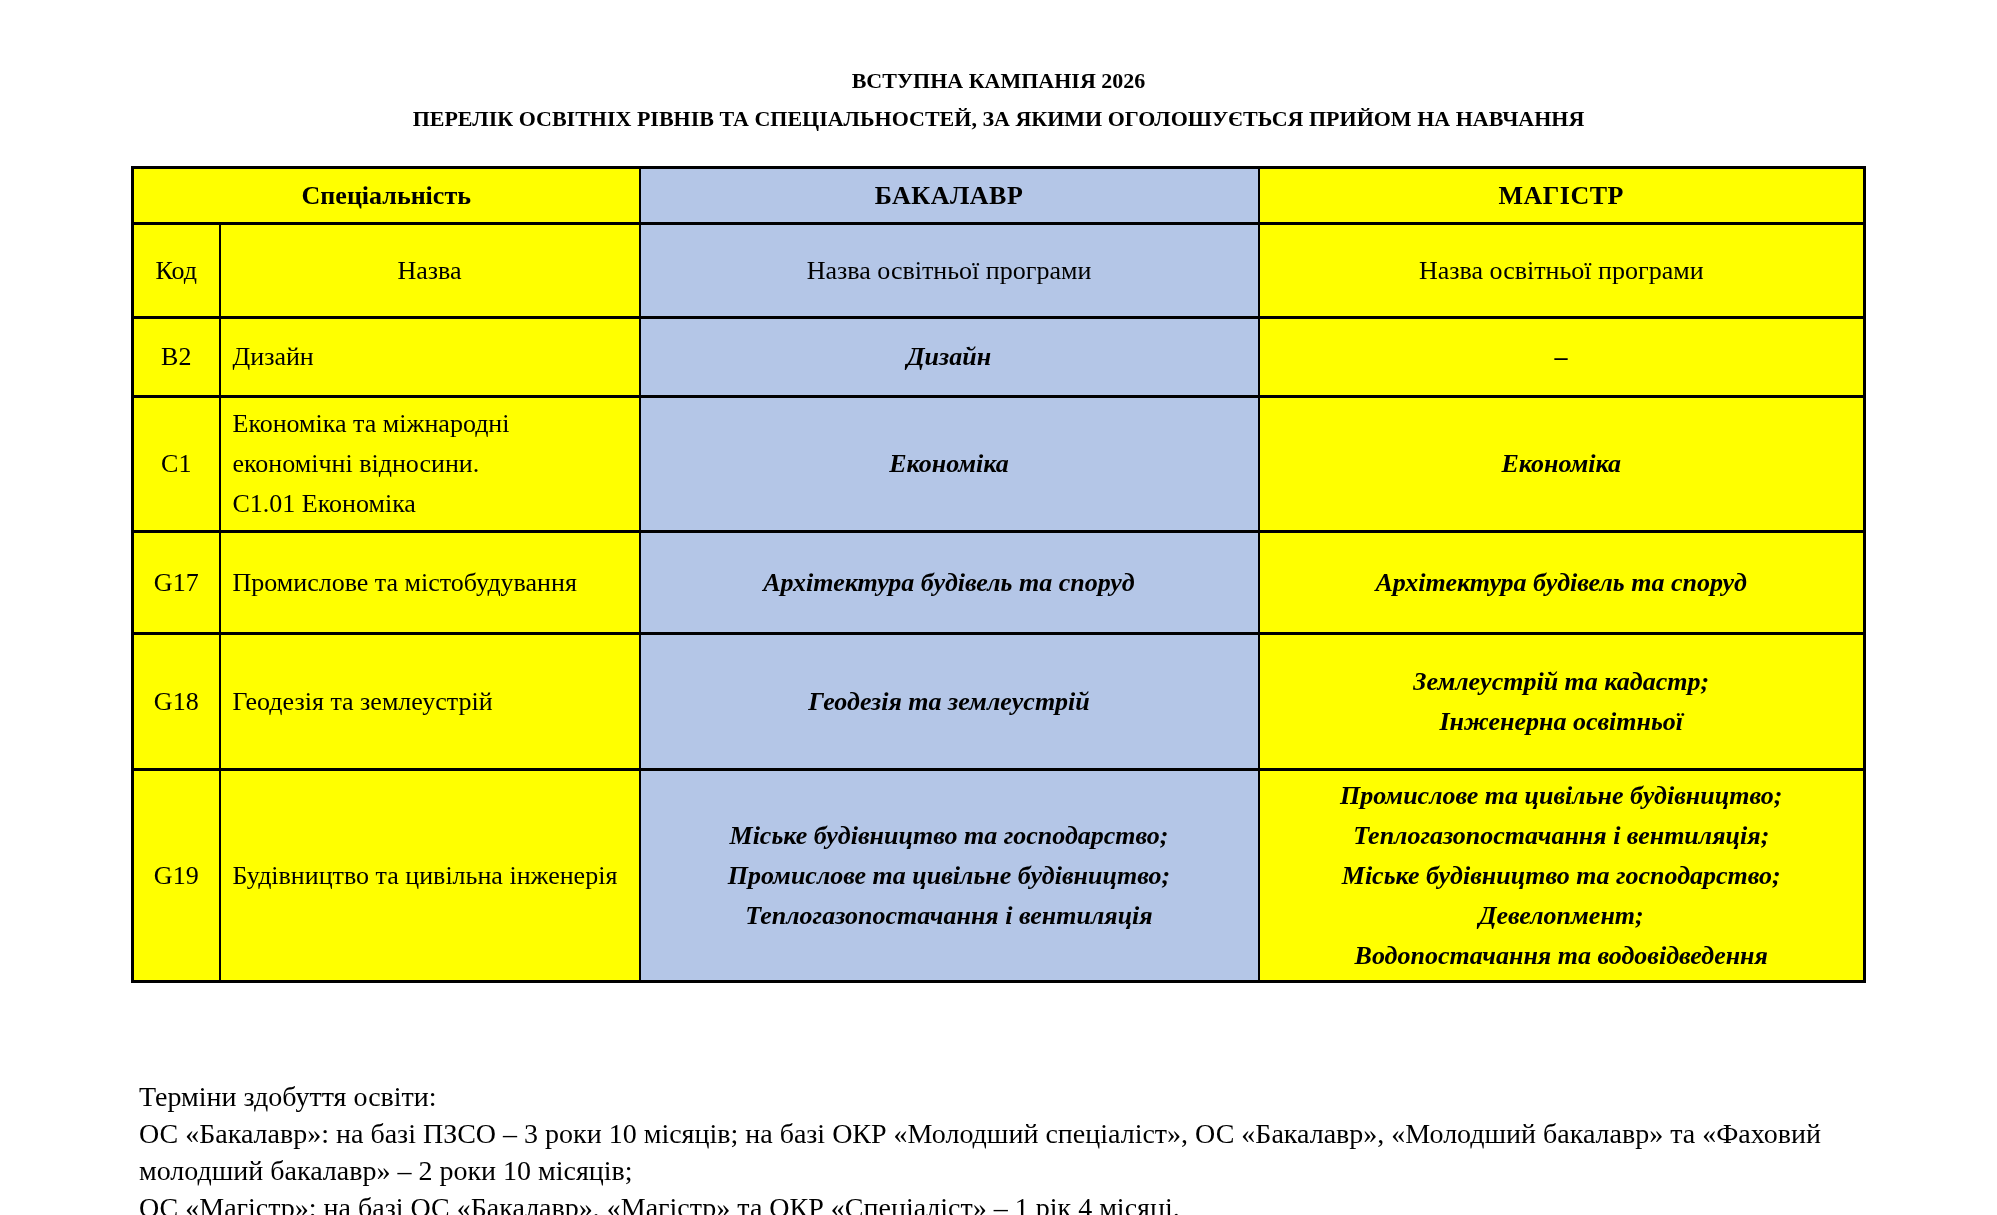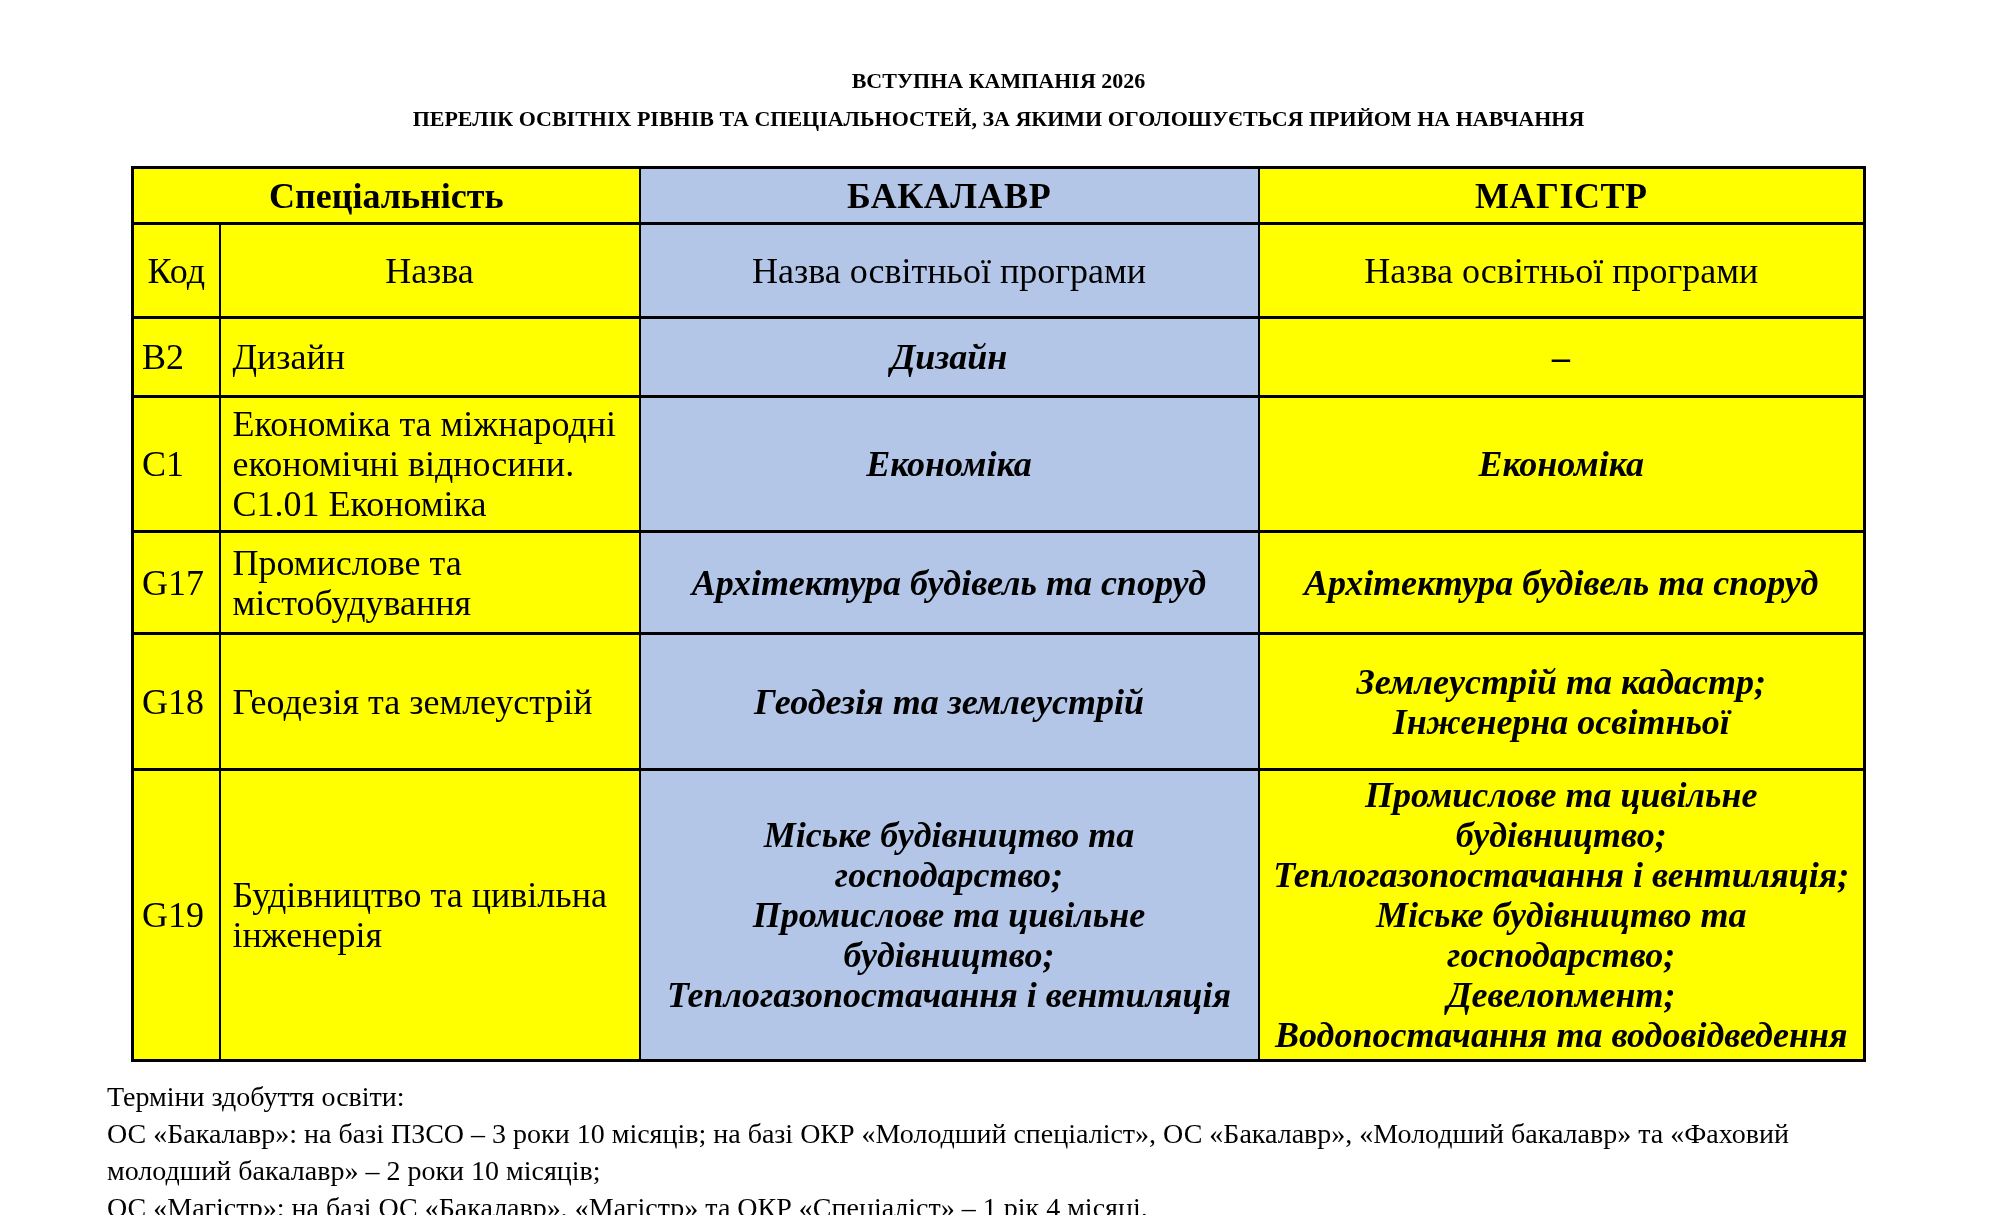--- a/index.html
+++ b/index.html
@@ -27,38 +27,38 @@
   table.spec-table{
     position:absolute;left:131px;top:166px;
     width:1732px;
     border-collapse:collapse;table-layout:fixed;
     border:3px solid var(--border);
   }
   .spec-table th,.spec-table td{
     border:solid var(--border);
     border-width:3px 2px;
     vertical-align:middle;
-    font-size:36px;line-height:40px;
+    font-size:26px;line-height:40px;
     text-align:center;
     padding:4px 8px;
     overflow:hidden;
   }
   col.c-code{width:87px;}
   col.c-name{width:420px;}
   col.c-bach{width:619px;}
   col.c-mast{width:606px;}
 
   .bg-y{background:var(--yellow);}
   .bg-b{background:var(--blue);}
 
   .h-spec{font-weight:bold;font-size:31px;}
   .h-level{font-weight:bold;font-size:30px;letter-spacing:.5px;}
   .h-sub{font-weight:normal;}
 
-  td.cell-code{text-align:left;font-weight:normal;}
+  td.cell-code{text-align:center;font-weight:normal;}
   td.cell-name{
     text-align:left;font-weight:normal;
     padding:6px 10px 6px 12px;
     white-space:pre-line;
   }
   td.cell-prog{
     font-weight:bold;font-style:italic;
     white-space:pre-line;
     line-height:40px;
   }
@@ -70,21 +70,21 @@
   tr.r-d3{height:97px;}
   tr.r-g17{height:102px;}
   tr.r-g18{height:136px;}
   tr.r-g19{height:212px;}
 
   
   .footer-notes{
     position:absolute;left:107px;top:1078px;width:1725px;
     font-size:28px;line-height:37px;font-weight:normal;
   }
-  .footer-notes p{white-space:normal;}
+  .footer-notes p{white-space:normal;margin-left:32px;}
 </style>
 </head>
 <body>
 
 <div class="page">
 
   <div class="doc-title">
     <div>ВСТУПНА КАМПАНІЯ 2026</div>
     <div>ПЕРЕЛІК ОСВІТНІХ РІВНІВ ТА СПЕЦІАЛЬНОСТЕЙ, ЗА ЯКИМИ ОГОЛОШУЄТЬСЯ ПРИЙОМ НА НАВЧАННЯ</div>
   </div>

